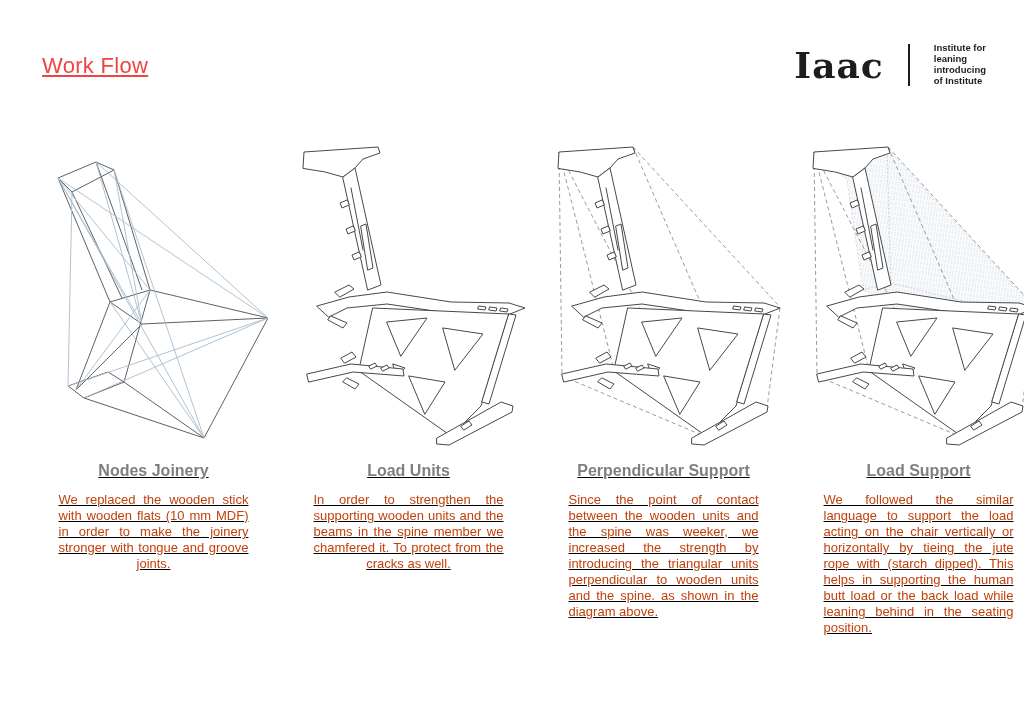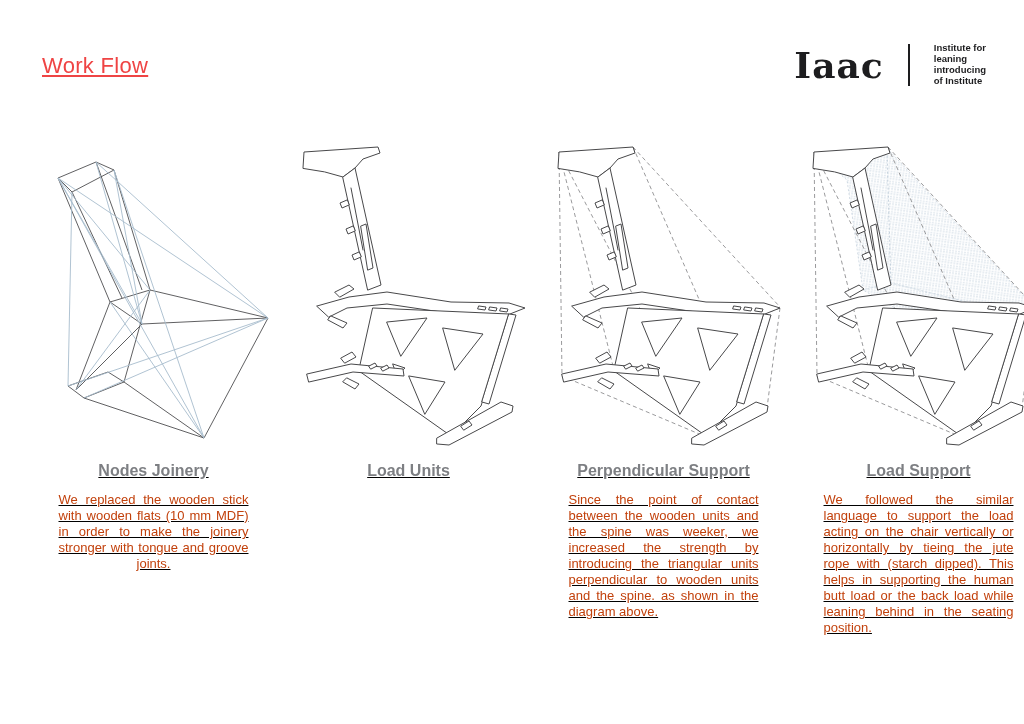--- a/index.html
+++ b/index.html
@@ -149,20 +149,21 @@
       <p class="last-center">We replaced the wooden stick with wooden flats (10 mm MDF) in order to make the joinery stronger with tongue and groove joints.</p>
     </section>
 
     <section class="col">
       <div class="diagram">
         <svg viewBox="0 0 235 308">
           <use href="#chair"></use>
         </svg>
       </div>
       <h2>Load Units</h2>
+      <p class="last-center">In order to strengthen the supporting wooden units and the beams in the spine member we chamfered it. To protect from the cracks as well.</p>
     </section>
 
     <section class="col">
       <div class="diagram">
         <svg viewBox="0 0 235 308">
           <use href="#dashes"></use>
           <use href="#chair"></use>
         </svg>
       </div>
       <h2>Perpendicular Support</h2>

